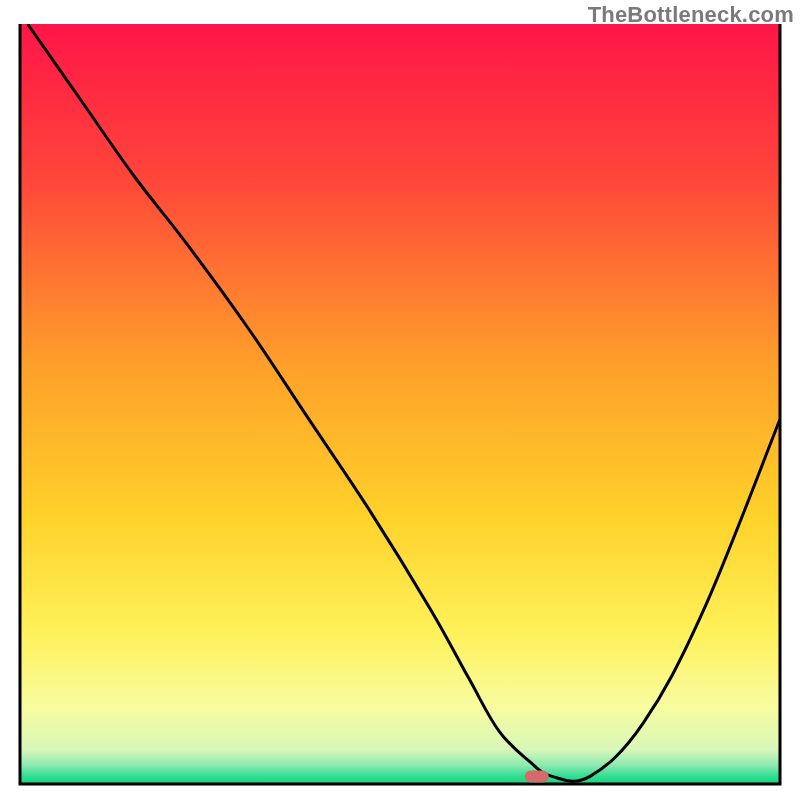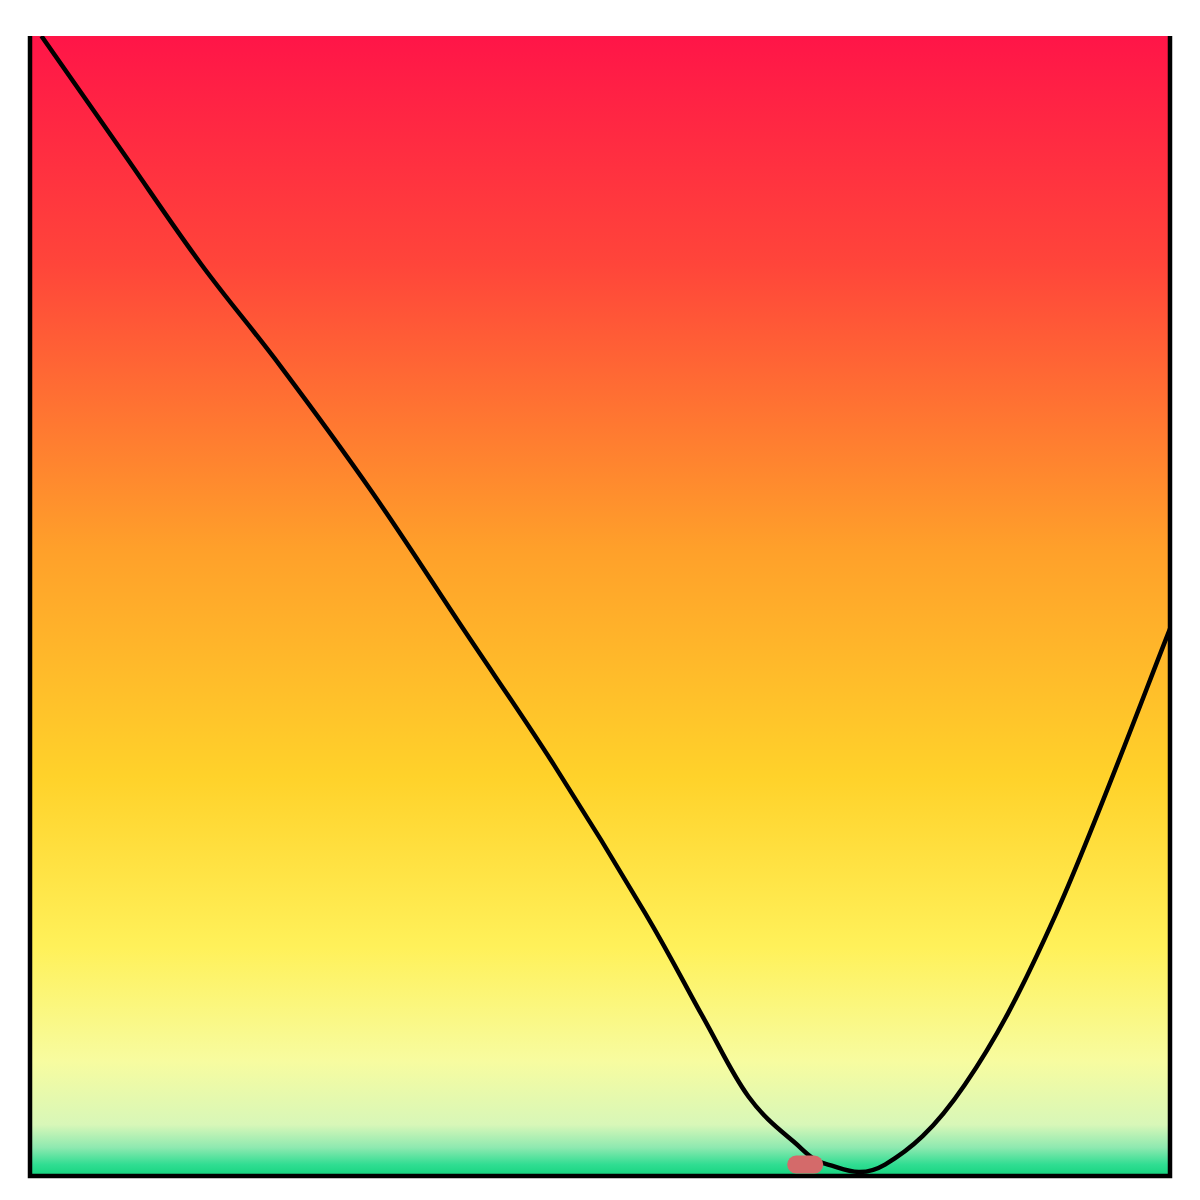--- a/index.html
+++ b/index.html
@@ -55,13 +55,14 @@
 
     <rect id="plotBg" fill="url(#bgGrad)" x="20" y="24" width="760" height="760"></rect>
 
     <path id="axesPath" fill="none" stroke="#000000" stroke-width="3" d="M 20 24 L 20 784 L 780 784 L 780 24"></path>
 
     <path id="curvePath" fill="none" stroke="#000" stroke-width="3" clip-path="url(#plotClip)" d="M 27.6 24 C 37.176 37.67999999999999, 61.64800000000001 72.63999999999999, 80.80000000000001 99.99999999999999 C 99.95200000000001 127.35999999999999, 114.84800000000001 150.00799999999998, 134 175.99999999999997 C 153.152 201.99199999999996, 166.67999999999998 217.04000000000002, 187.2 244.40000000000003 C 207.72 271.76000000000005, 226.112 296.536, 248 328 C 269.888 359.464, 286.91200000000003 386.368, 308.8 419.2 C 330.688 452.032, 347.71200000000005 476.20000000000005, 369.6 510.40000000000003 C 391.488 544.6, 412.61600000000004 579.104, 430.40000000000003 609.2 C 448.184 639.296, 456.08799999999997 655.712, 468.4 677.6 C 480.712 699.488, 487.856 715.752, 498.8 730.8 C 509.744 745.848, 519.624 752.992, 529.2 761.1999999999999 C 538.7760000000001 769.4079999999999, 541.056 773.664, 552 776.4 C 562.944 779.136, 573.5840000000001 785.976, 590 776.4 C 606.4159999999999 766.824, 622.68 753.296, 643.1999999999999 723.2 C 663.7199999999999 693.104, 679.376 663.9200000000001, 704 609.2 C 728.624 554.48, 766.32 453.4, 780 419.2"></path>
 
     <rect id="markerRect" rx="6" ry="6" fill="#d46a6a" x="524.8000000000001" y="770.4" width="24" height="12"></rect>
   </svg>
 
+  <div class="watermark">TheBottleneck.com</div>
 </div>
 
 </body></html>

